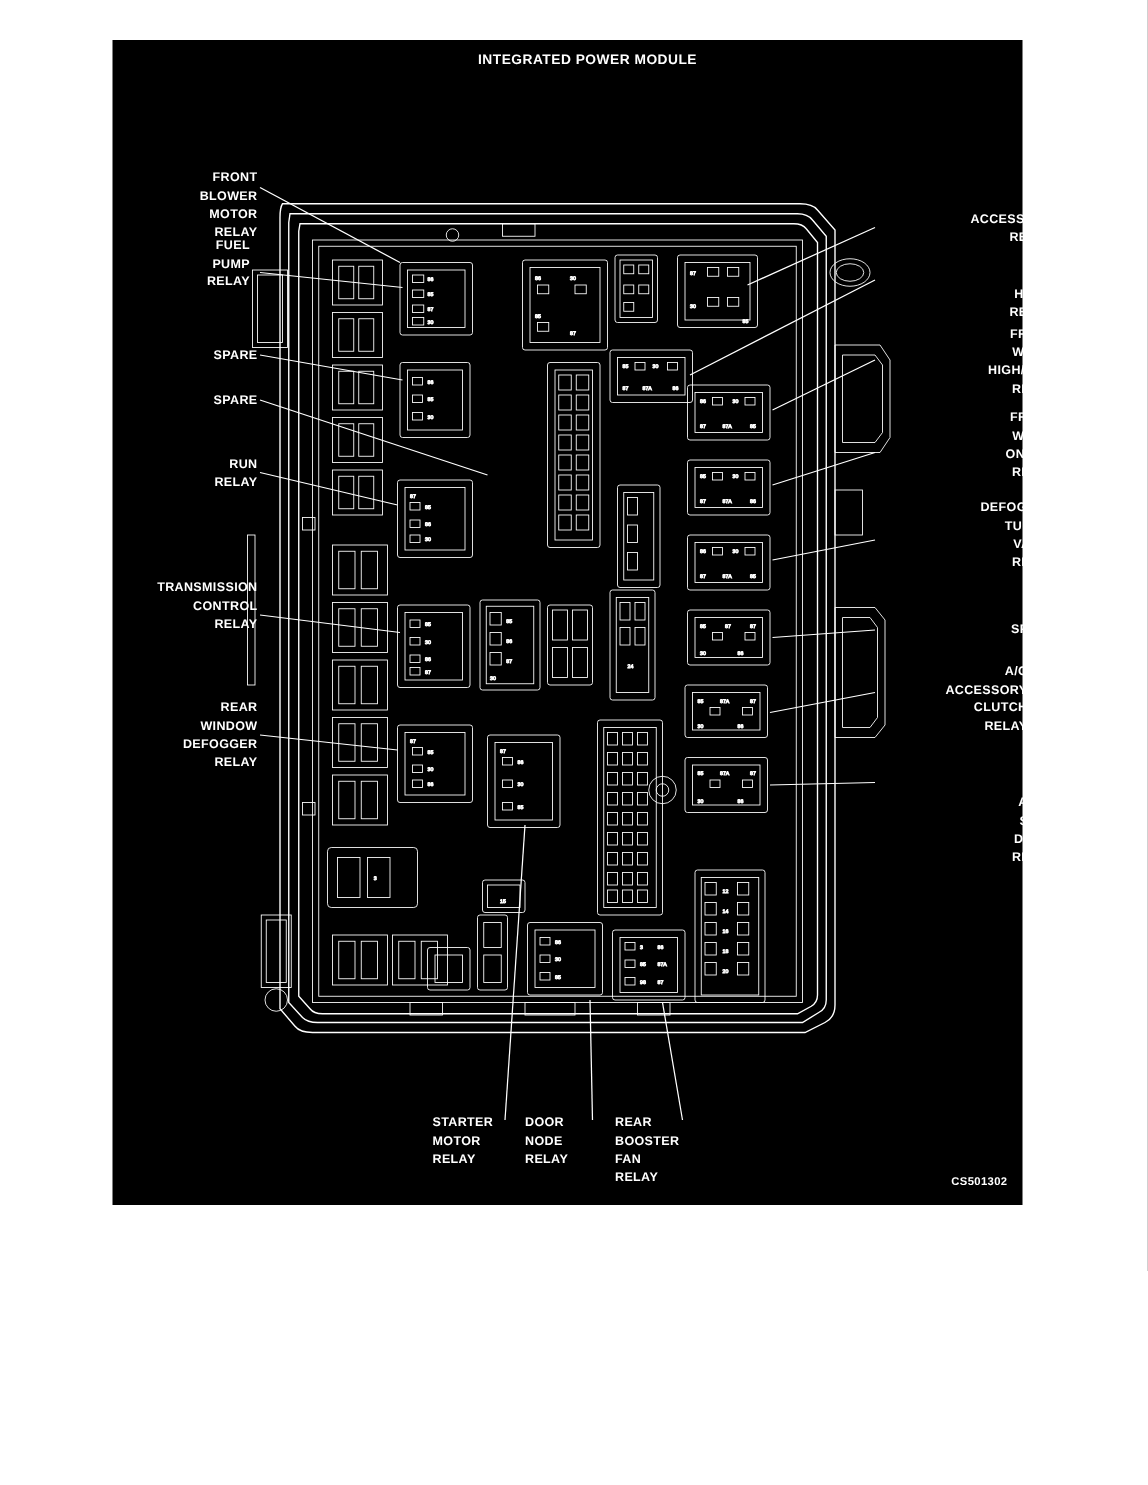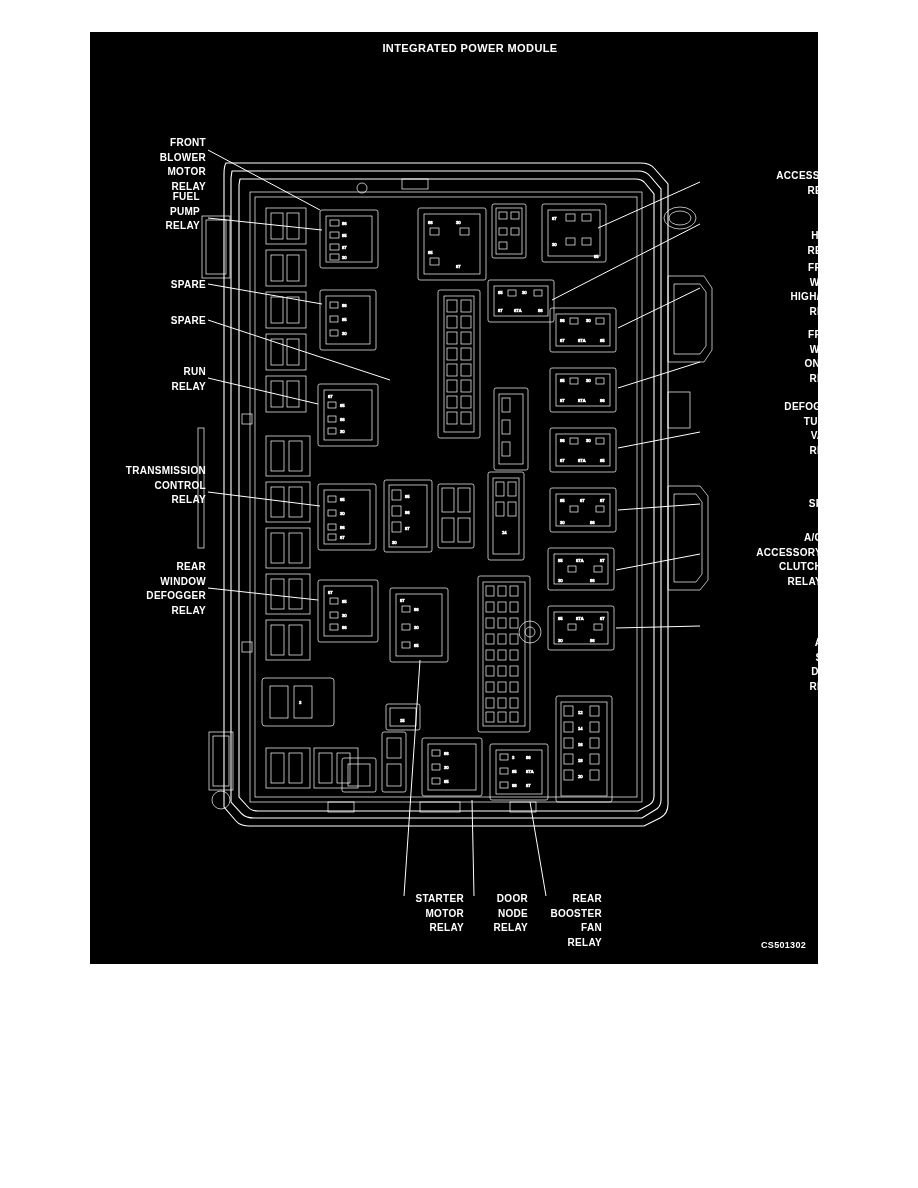--- a/index.html
+++ b/index.html
@@ -3,21 +3,21 @@
 <meta charset="utf-8">
 <style>
   html,body{margin:0;padding:0;background:#ffffff;}
   body{width:918px;height:1188px;font-family:"Liberation Sans",sans-serif;}
   #page{position:relative;width:918px;height:1188px;background:#ffffff;overflow:hidden;}
   #figure{position:absolute;left:90px;top:32px;width:728px;height:932px;background:#000000;}
   .ttl{position:absolute;width:100%;text-align:center;color:#ffffff;font-weight:bold;font-size:11px;letter-spacing:.4px;padding-left:16px;}
   .lbl{position:absolute;color:#ffffff;font-weight:bold;font-size:10px;line-height:14.5px;letter-spacing:.3px;}
   .lbl.r{text-align:right;}
   .lbl.l{text-align:right;margin-left:28px;}
-  .lbl.c{text-align:right;}
+  .lbl.c{text-align:left;}
   .code{position:absolute;color:#ffffff;font-weight:bold;font-size:9px;letter-spacing:.3px;}
   svg.overlay{position:absolute;left:0;top:0;width:728px;height:932px;}
   .ln{stroke:#ffffff;stroke-width:1;fill:none;}
   .mod{stroke:#ffffff;stroke-width:1.1;fill:none;}
   .modthin{stroke:#ffffff;stroke-width:0.7;fill:none;}
   .tinytxt{fill:#ffffff;font-size:4.2px;font-family:"Liberation Sans",sans-serif;}
 </style>
 </head>
 <body>
 

